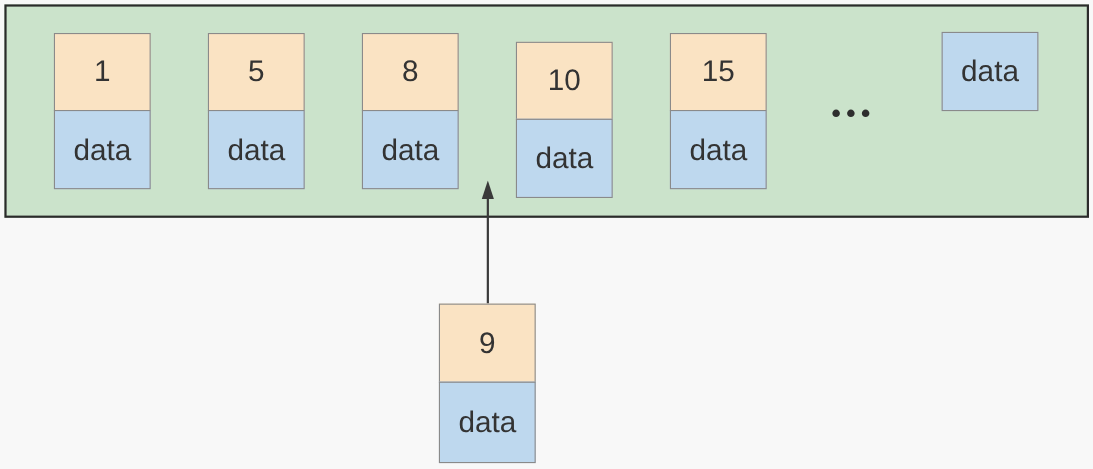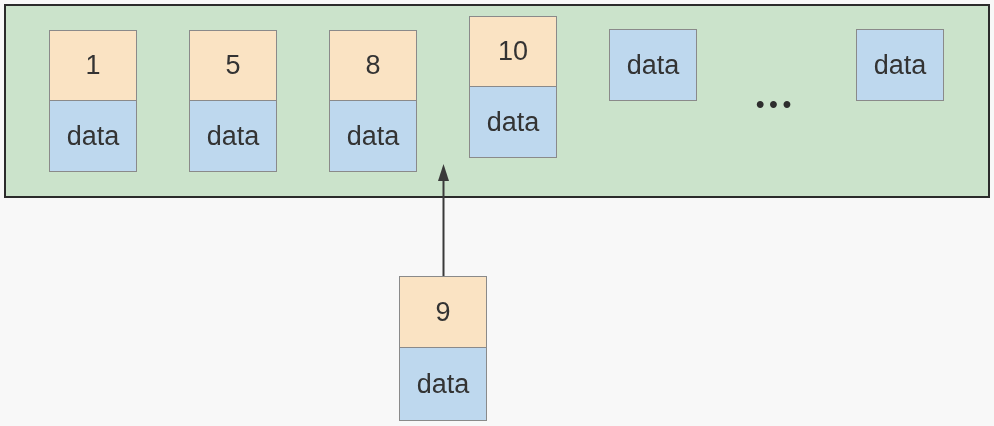--- a/index.html
+++ b/index.html
@@ -86,26 +86,27 @@
   <div class="node" style="left:189px;top:30px;">
     <div class="cell key">5</div>
     <div class="cell data">data</div>
   </div>
 
   <div class="node" style="left:329px;top:30px;">
     <div class="cell key">8</div>
     <div class="cell data">data</div>
   </div>
 
-  <div class="node" style="left:469px;top:16px;">
+  <div class="node" style="left:469px;top:38px;">
     <div class="cell key">10</div>
     <div class="cell data">data</div>
   </div>
 
   <div class="node" style="left:609px;top:30px;">
+    <div class="cell key">15</div>
     <div class="cell data">data</div>
   </div>
 
   <div class="ellipsis">•••</div>
 
   <div class="node" style="left:856px;top:30px;">
     <div class="cell data">data</div>
   </div>
 
   <svg class="insert-arrow-svg" viewBox="0 0 17 114" xmlns="http://www.w3.org/2000/svg">

